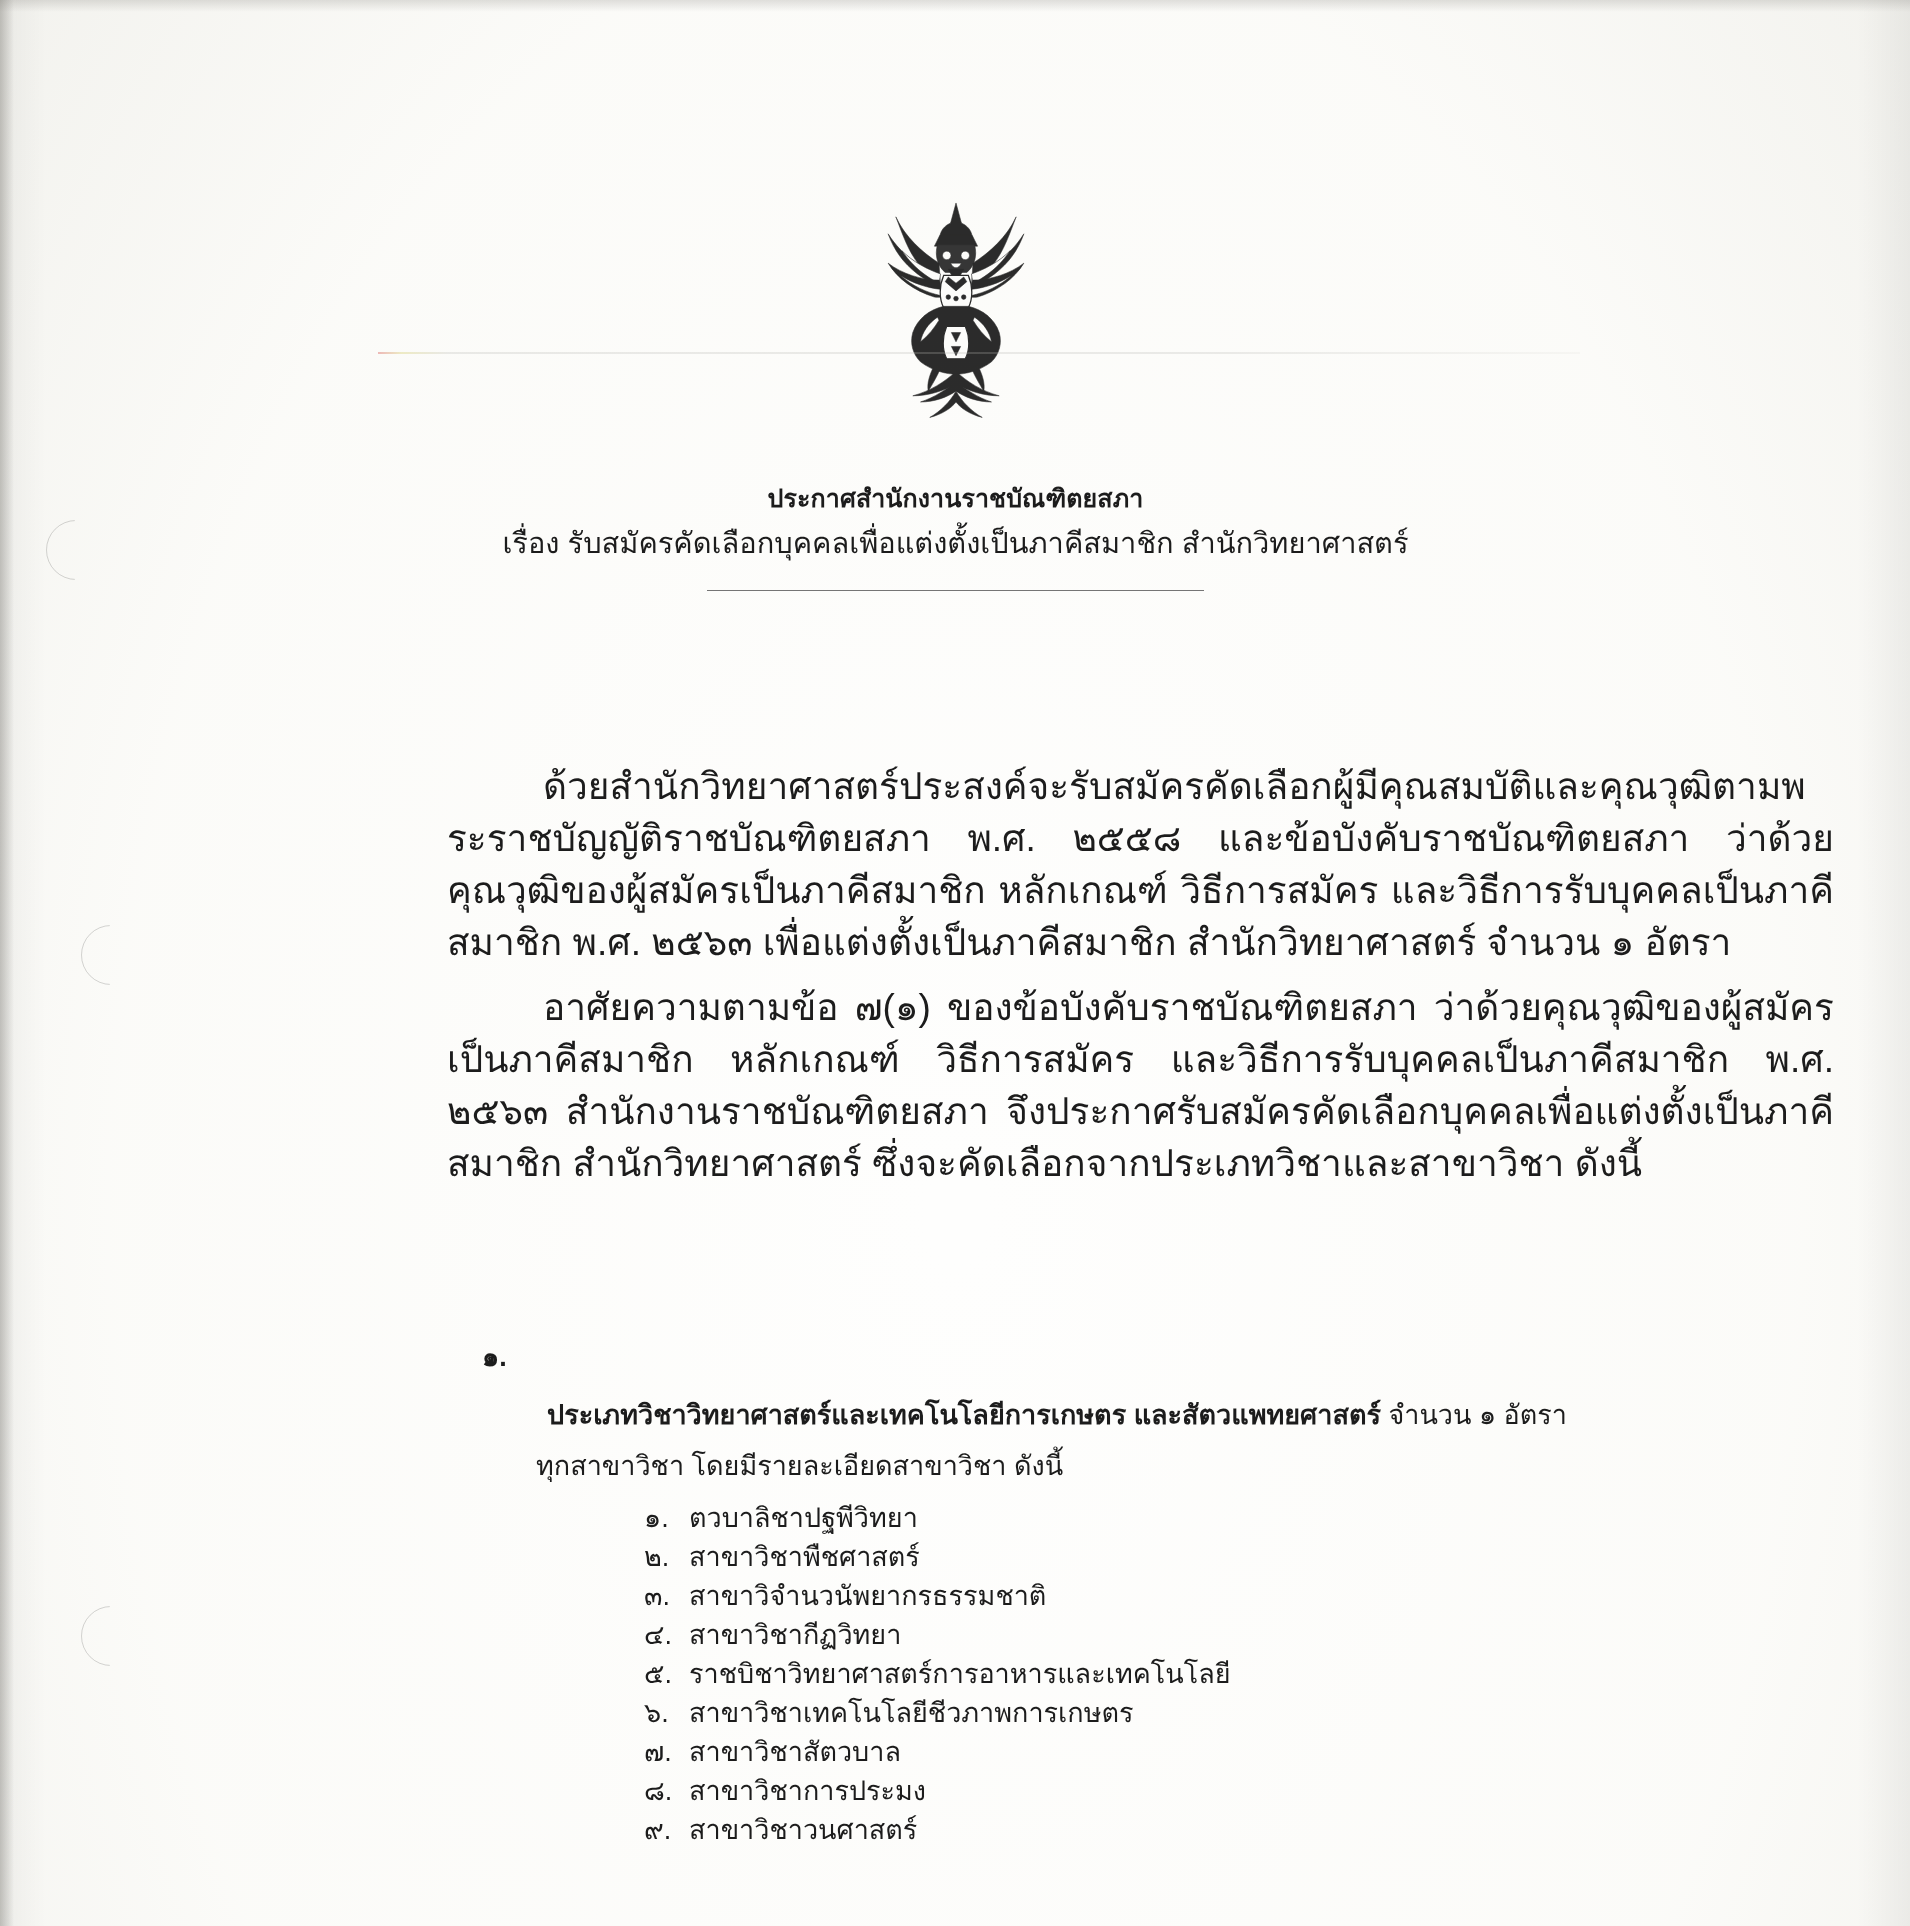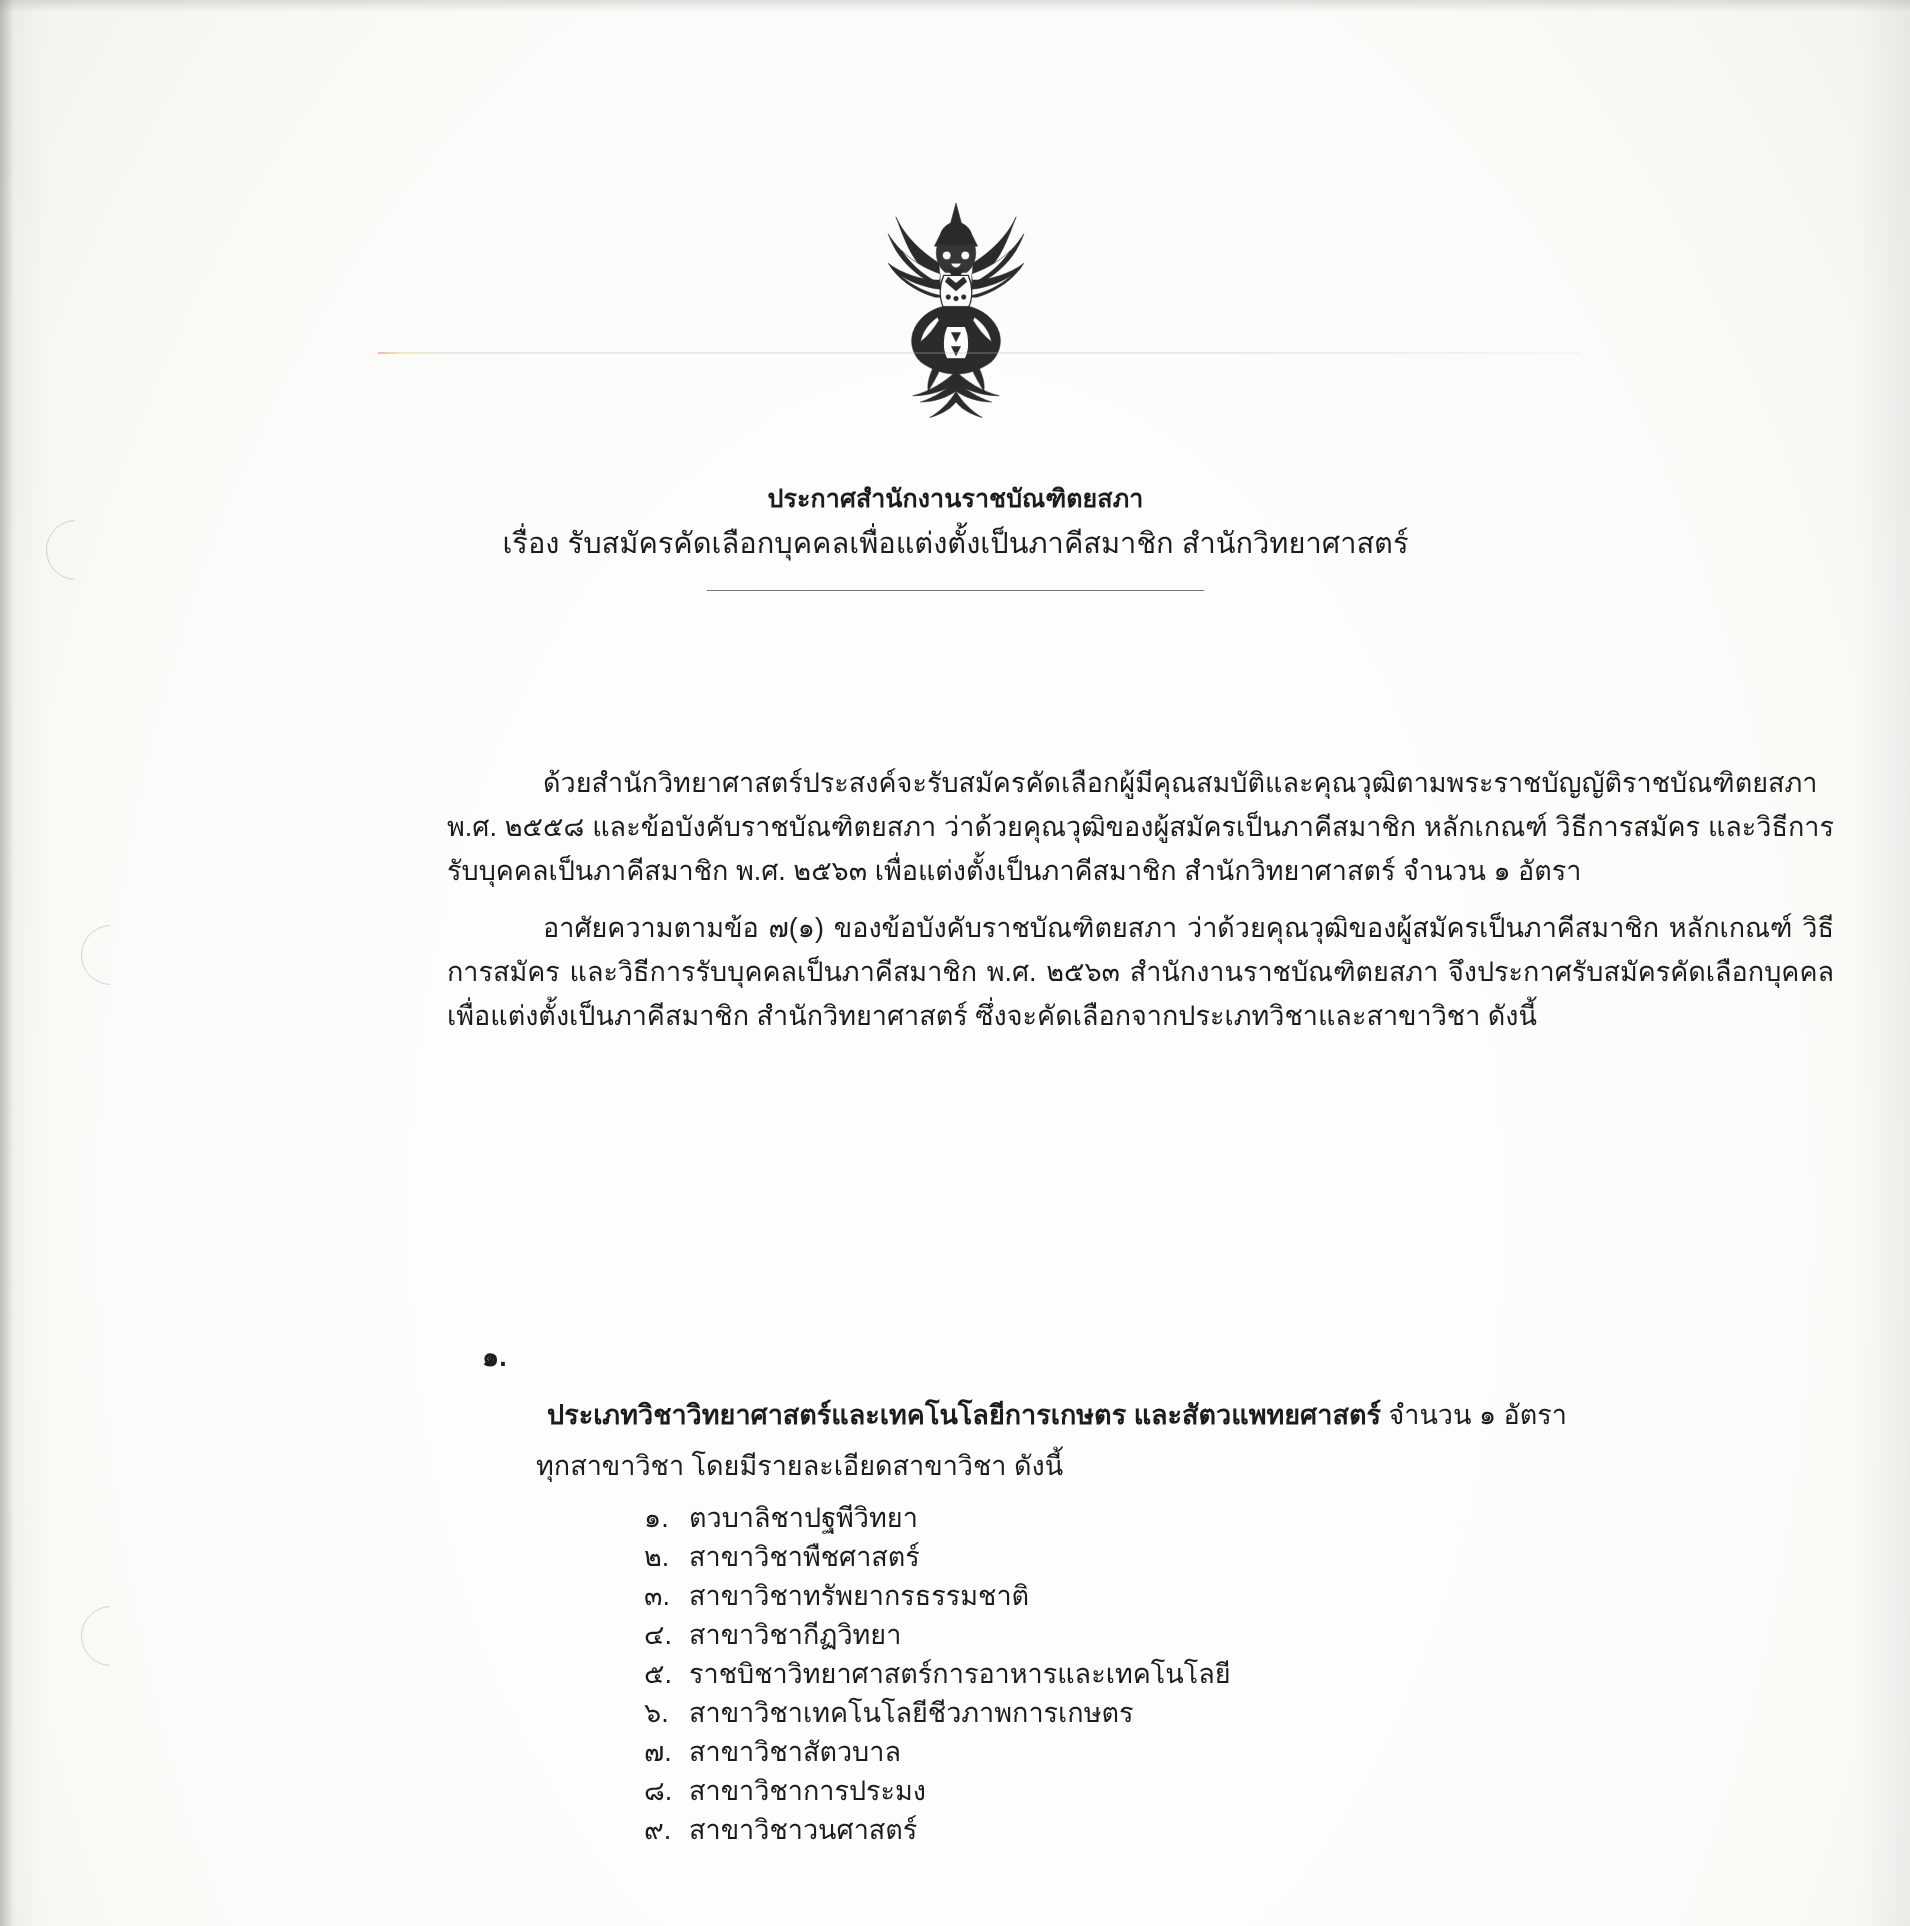--- a/index.html
+++ b/index.html
@@ -108,22 +108,22 @@
     background: #5d5d5d;
     margin: 28.5px auto 0 auto;
     opacity: 0.85;
   }
 
   .body-block {
     position: absolute;
     left: 447px;
     top: 761px;
     width: 1387px;
-    font-size: 27px;
-    line-height: 44px;
+    font-size: 37px;
+    line-height: 52px;
   }
   .para {
     margin: 0 0 13px 0;
     text-align: justify;
     text-justify: inter-word;
     text-indent: 96px;
   }
   .para.last { margin-bottom: 0; }
 
   .section-block {
@@ -265,21 +265,21 @@
       <li>
         <span class="f-num">๑.</span>
         <span class="f-label">ตวบาลิชาปฐพีวิทยา</span>
       </li>
       <li>
         <span class="f-num">๒.</span>
         <span class="f-label">สาขาวิชาพืชศาสตร์</span>
       </li>
       <li>
         <span class="f-num">๓.</span>
-        <span class="f-label">สาขาวิชาทรัพยากรธรรมชาติ</span>
+        <span class="f-label">สาขาวิจำนวนัพยากรธรรมชาติ</span>
       </li>
       <li>
         <span class="f-num">๔.</span>
         <span class="f-label">สาขาวิชากีฏวิทยา</span>
       </li>
       <li>
         <span class="f-num">๕.</span>
         <span class="f-label">ราชบิชาวิทยาศาสตร์การอาหารและเทคโนโลยี</span>
       </li>
       <li>

